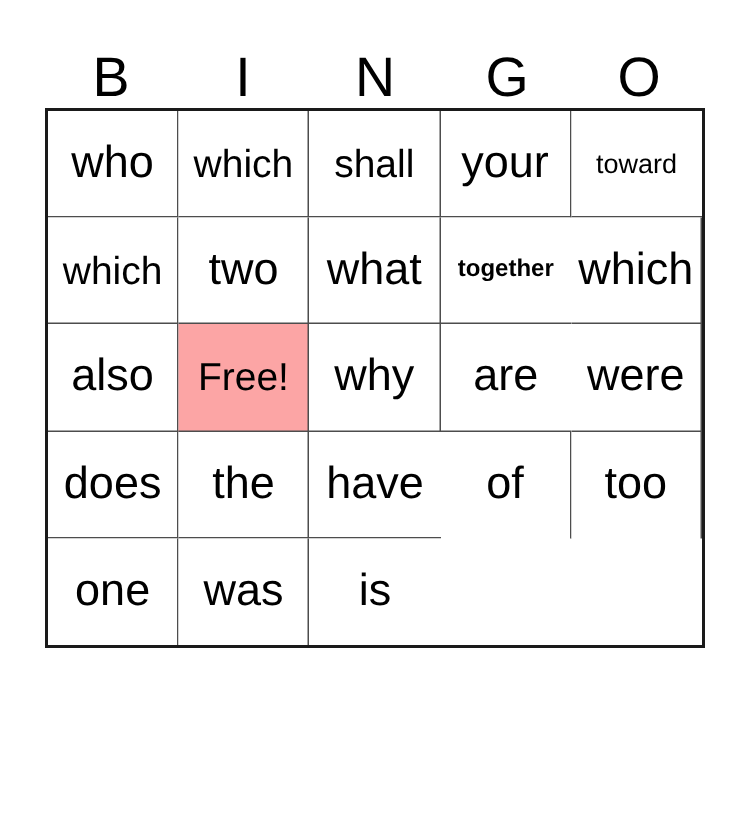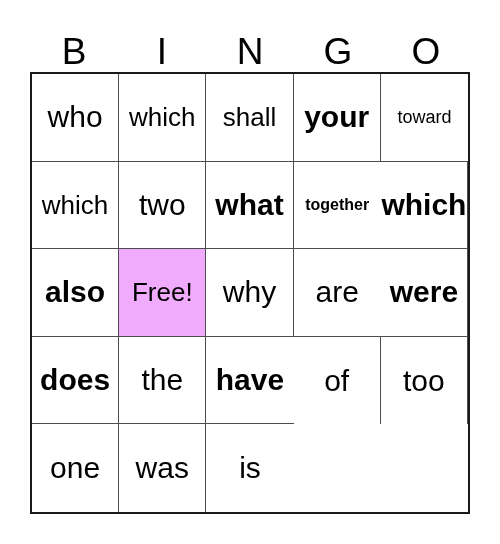--- a/index.html
+++ b/index.html
@@ -43,21 +43,21 @@
     letter-spacing: 0;
     padding-bottom: 2px;
   }
 
   
   .grid {
     position: absolute;
     left: 30px;
     top: 72px;
     width: 440px;
-    height: 442px;
+    height: 360px;
     box-sizing: border-box;
     border: 2px solid #1a1a1a;
     display: grid;
     grid-template-columns: repeat(5, 1fr);
     grid-template-rows: repeat(5, 1fr);
     background: #ffffff;
   }
 
   .cell {
     position: relative;
@@ -79,27 +79,27 @@
     color: #000000;
     line-height: 1;
     white-space: nowrap;
     text-align: center;
     font-weight: 400;
   }
 
   
   .len-2 .cell-text,
   .len-3 .cell-text { font-size: 30px; }
-  .len-4 .cell-text { font-size: 30px; font-weight: bold; }
+  .len-4 .cell-text { font-size: 30px; }
   .len-5 .cell-text { font-size: 26px; }
   .len-6 .cell-text { font-size: 18px; }
   .len-8 .cell-text { font-size: 16px; font-weight: bold; }
 
   .cell.free {
-    background: #f0abfc;
+    background: #fca5a5;
   }
   .cell.free .cell-text {
     font-size: 26px;
   }
 </style>
 </head>
 <body>
 
 <div class="card">
 

